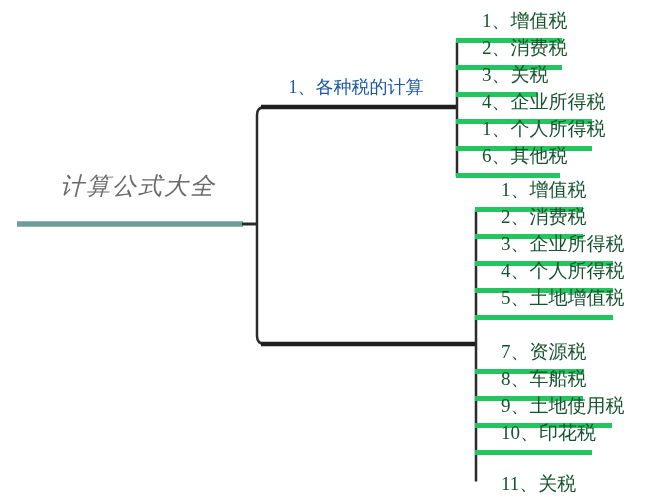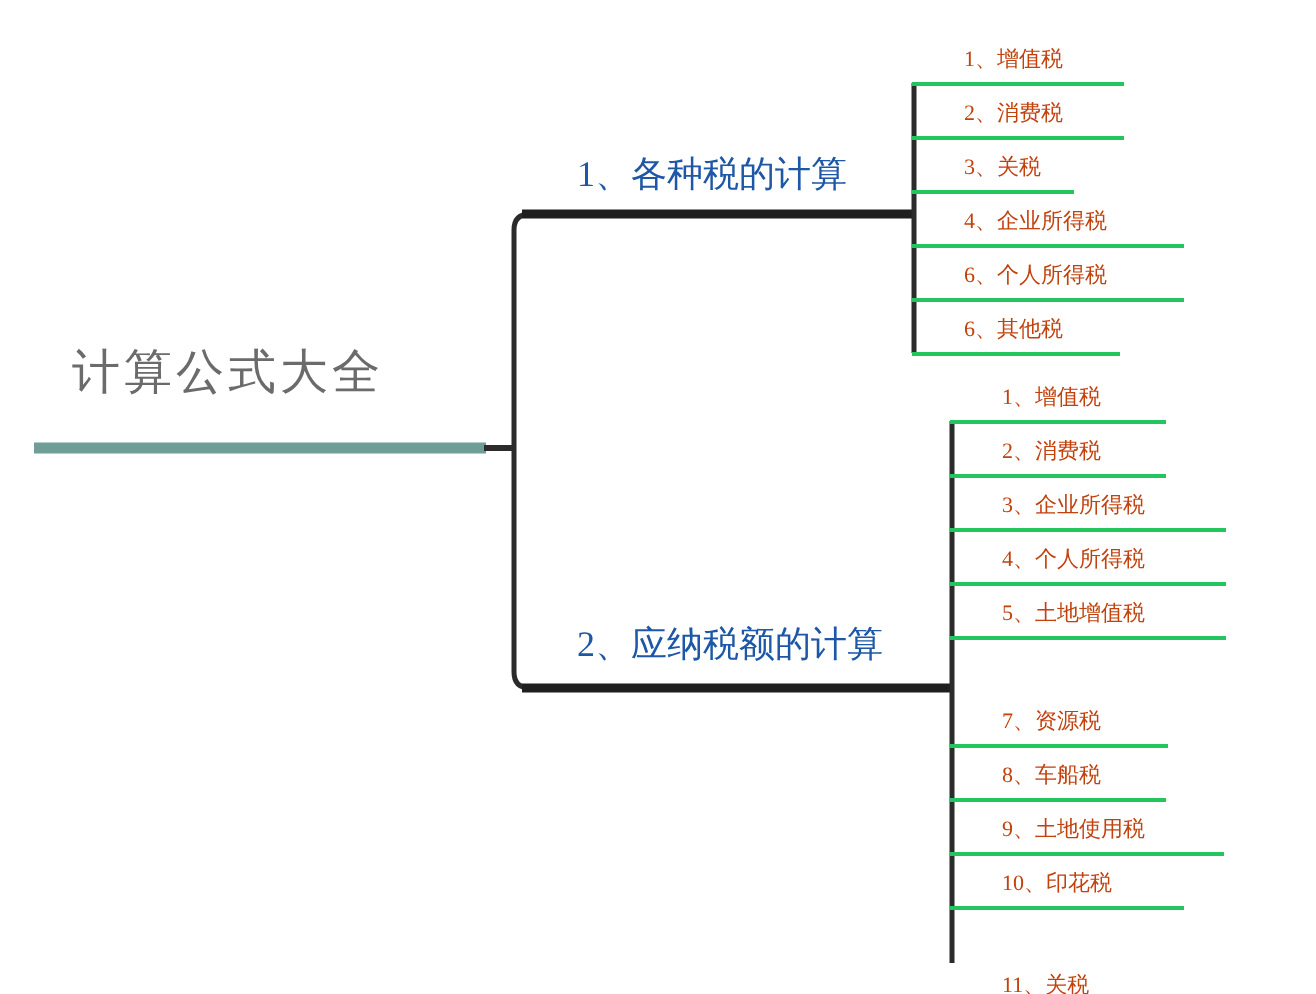--- a/index.html
+++ b/index.html
@@ -17,57 +17,58 @@
   }
   .connector-layer {
     position: absolute;
     left: 0;
     top: 0;
     width: 658px;
     height: 497px;
   }
   .root-label {
     position: absolute;
-    left: 2px;
+    left: 26px;
     top: 170px;
     width: 224px;
     height: 38px;
     display: flex;
     align-items: flex-end;
     justify-content: center;
     font-size: 24px;
     letter-spacing: 2px;
     color: #6b6b6b;
     padding-bottom: 6px;
     box-sizing: border-box;
     cursor: default;
+    font-style: italic;
   }
   .branch-label {
     position: absolute;
     display: flex;
     align-items: flex-end;
     justify-content: center;
     font-size: 18px;
     font-weight: normal;
     color: #1d57a5;
     box-sizing: border-box;
     padding-bottom: 8px;
     cursor: default;
   }
   .branch-label.b1 { left: 256px; top: 68px;  width: 200px; height: 39px; }
   .branch-label.b2 { left: 256px; top: 302px; width: 218px; height: 40px; }
   .leaf {
     position: absolute;
     height: 27px;
     box-sizing: border-box;
-    border-bottom: 2px solid #22c55e;
+    border-bottom: 5px solid #22c55e;
     display: flex;
     align-items: flex-end;
-    font-size: 11px;
-    color: #c2410c;
+    font-size: 19px;
+    color: #14532d;
     padding: 0 0 4px 26px;
     white-space: nowrap;
     cursor: default;
   }
   .leaf.g1 { left: 456px; }
   .leaf.g2 { left: 475px; }
 </style>
 </head>
 <body>
 
@@ -86,27 +87,26 @@
     <path d="M261 344 H477" stroke="#1f1f1f" stroke-width="4.5" fill="none"></path>
 
     <path d="M457 41.5 V176.5" stroke="#2b2b2b" stroke-width="2.5" fill="none"></path>
 
     <path d="M476 210.5 V481.5" stroke="#2b2b2b" stroke-width="2.5" fill="none"></path>
   </svg>
 
   <div class="root-label">计算公式大全</div>
 
   <div class="branch-label b1">1、各种税的计算</div>
-  <div class="branch-label b2">2、应纳税额的计算</div>
 
   <div class="leaf g1" style="top:16px;  width:106px;">1、增值税</div>
   <div class="leaf g1" style="top:43px;  width:106px;">2、消费税</div>
   <div class="leaf g1" style="top:70px;  width:81px;">3、关税</div>
   <div class="leaf g1" style="top:97px;  width:136px;">4、企业所得税</div>
-  <div class="leaf g1" style="top:124px; width:136px;">6、个人所得税</div>
+  <div class="leaf g1" style="top:124px; width:136px;">1、个人所得税</div>
   <div class="leaf g1" style="top:151px; width:104px;">6、其他税</div>
 
   <div class="leaf g2" style="top:185px; width:108px;">1、增值税</div>
   <div class="leaf g2" style="top:212px; width:108px;">2、消费税</div>
   <div class="leaf g2" style="top:239px; width:138px;">3、企业所得税</div>
   <div class="leaf g2" style="top:266px; width:138px;">4、个人所得税</div>
   <div class="leaf g2" style="top:293px; width:138px;">5、土地增值税</div>
   <div class="leaf g2" style="top:347px; width:109px;">7、资源税</div>
   <div class="leaf g2" style="top:374px; width:108px;">8、车船税</div>
   <div class="leaf g2" style="top:401px; width:137px;">9、土地使用税</div>

